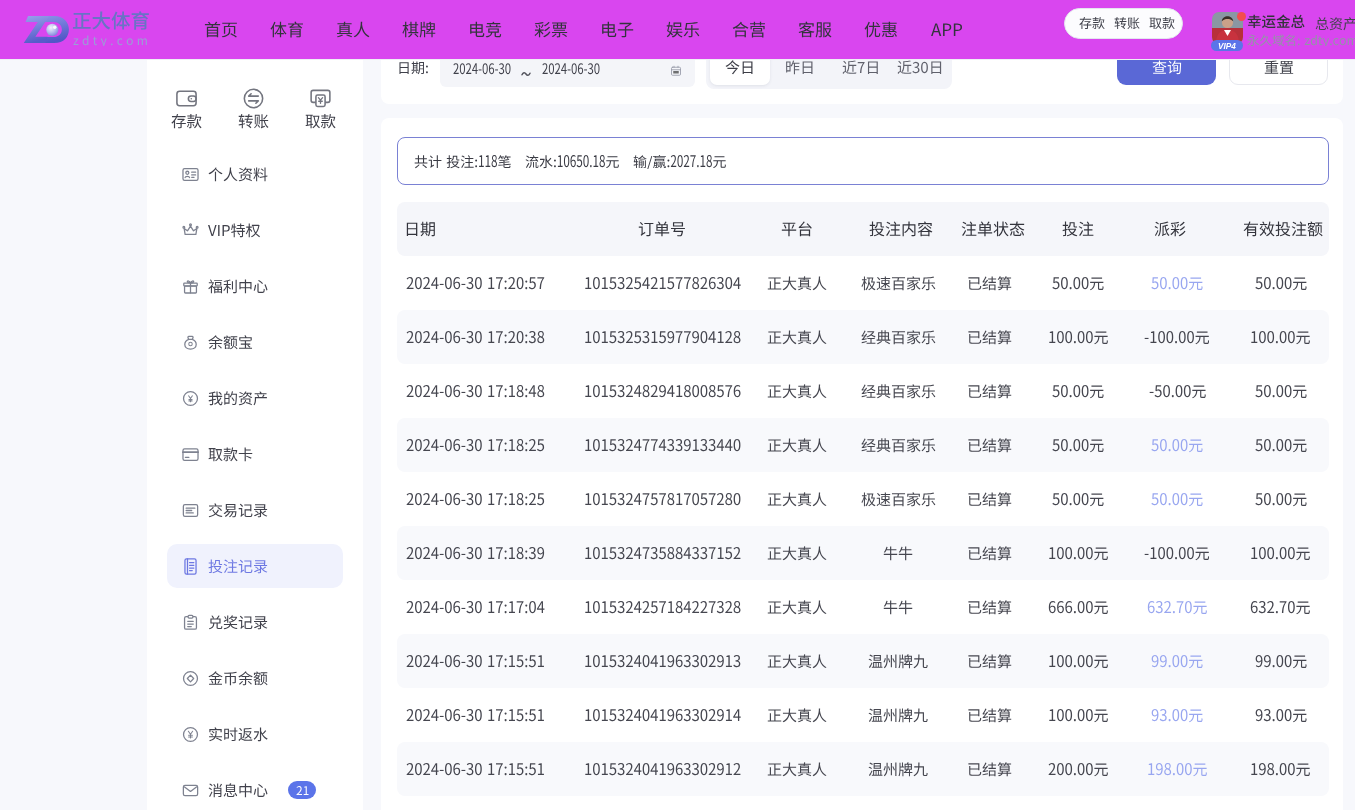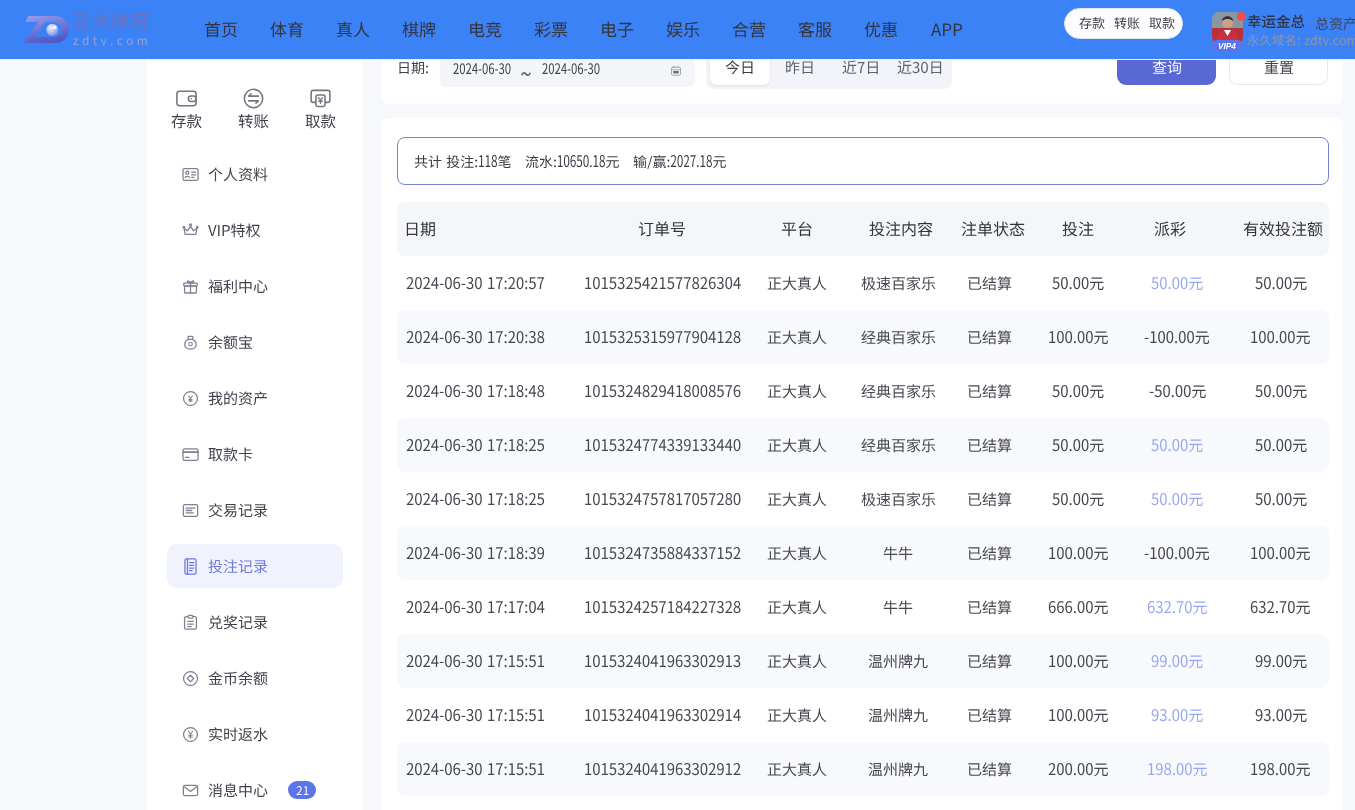--- a/index.html
+++ b/index.html
@@ -1738,21 +1738,21 @@
           <use href="#g65" x="1665"></use>
           <use href="#g46" x="1943"></use>
           <use href="#g46" x="2498"></use>
         </g>
         <g transform="translate(45.50,14.00) scale(0.015,-0.015)">
           <use href="#g66" x="0"></use>
         </g>
       </svg>
     </div>
   </div>
-<div class="a" style="left:0;top:0;width:1355px;height:60px;background:#3b82f6;border-bottom:1px solid #eef0f4;z-index:10">
+<div class="a" style="left:0;top:0;width:1355px;height:60px;background:#d946ef;border-bottom:1px solid #eef0f4;z-index:10">
     <div class="a" style="left:21px;top:14px"><svg width="49" height="31" viewBox="0 0 45 28">
 <defs>
           <linearGradient id="lg1" x1="0" y1="0" x2="0.25" y2="1">
 <stop offset="0" stop-color="#9ba2ec"></stop>
             <stop offset="1" stop-color="#565cca"></stop>
           </linearGradient>
 <linearGradient id="lg3" x1="0" y1="0" x2="0.25" y2="1">
 <stop offset="0" stop-color="#8d95e8"></stop>
             <stop offset="1" stop-color="#5157c7"></stop>
           </linearGradient>

